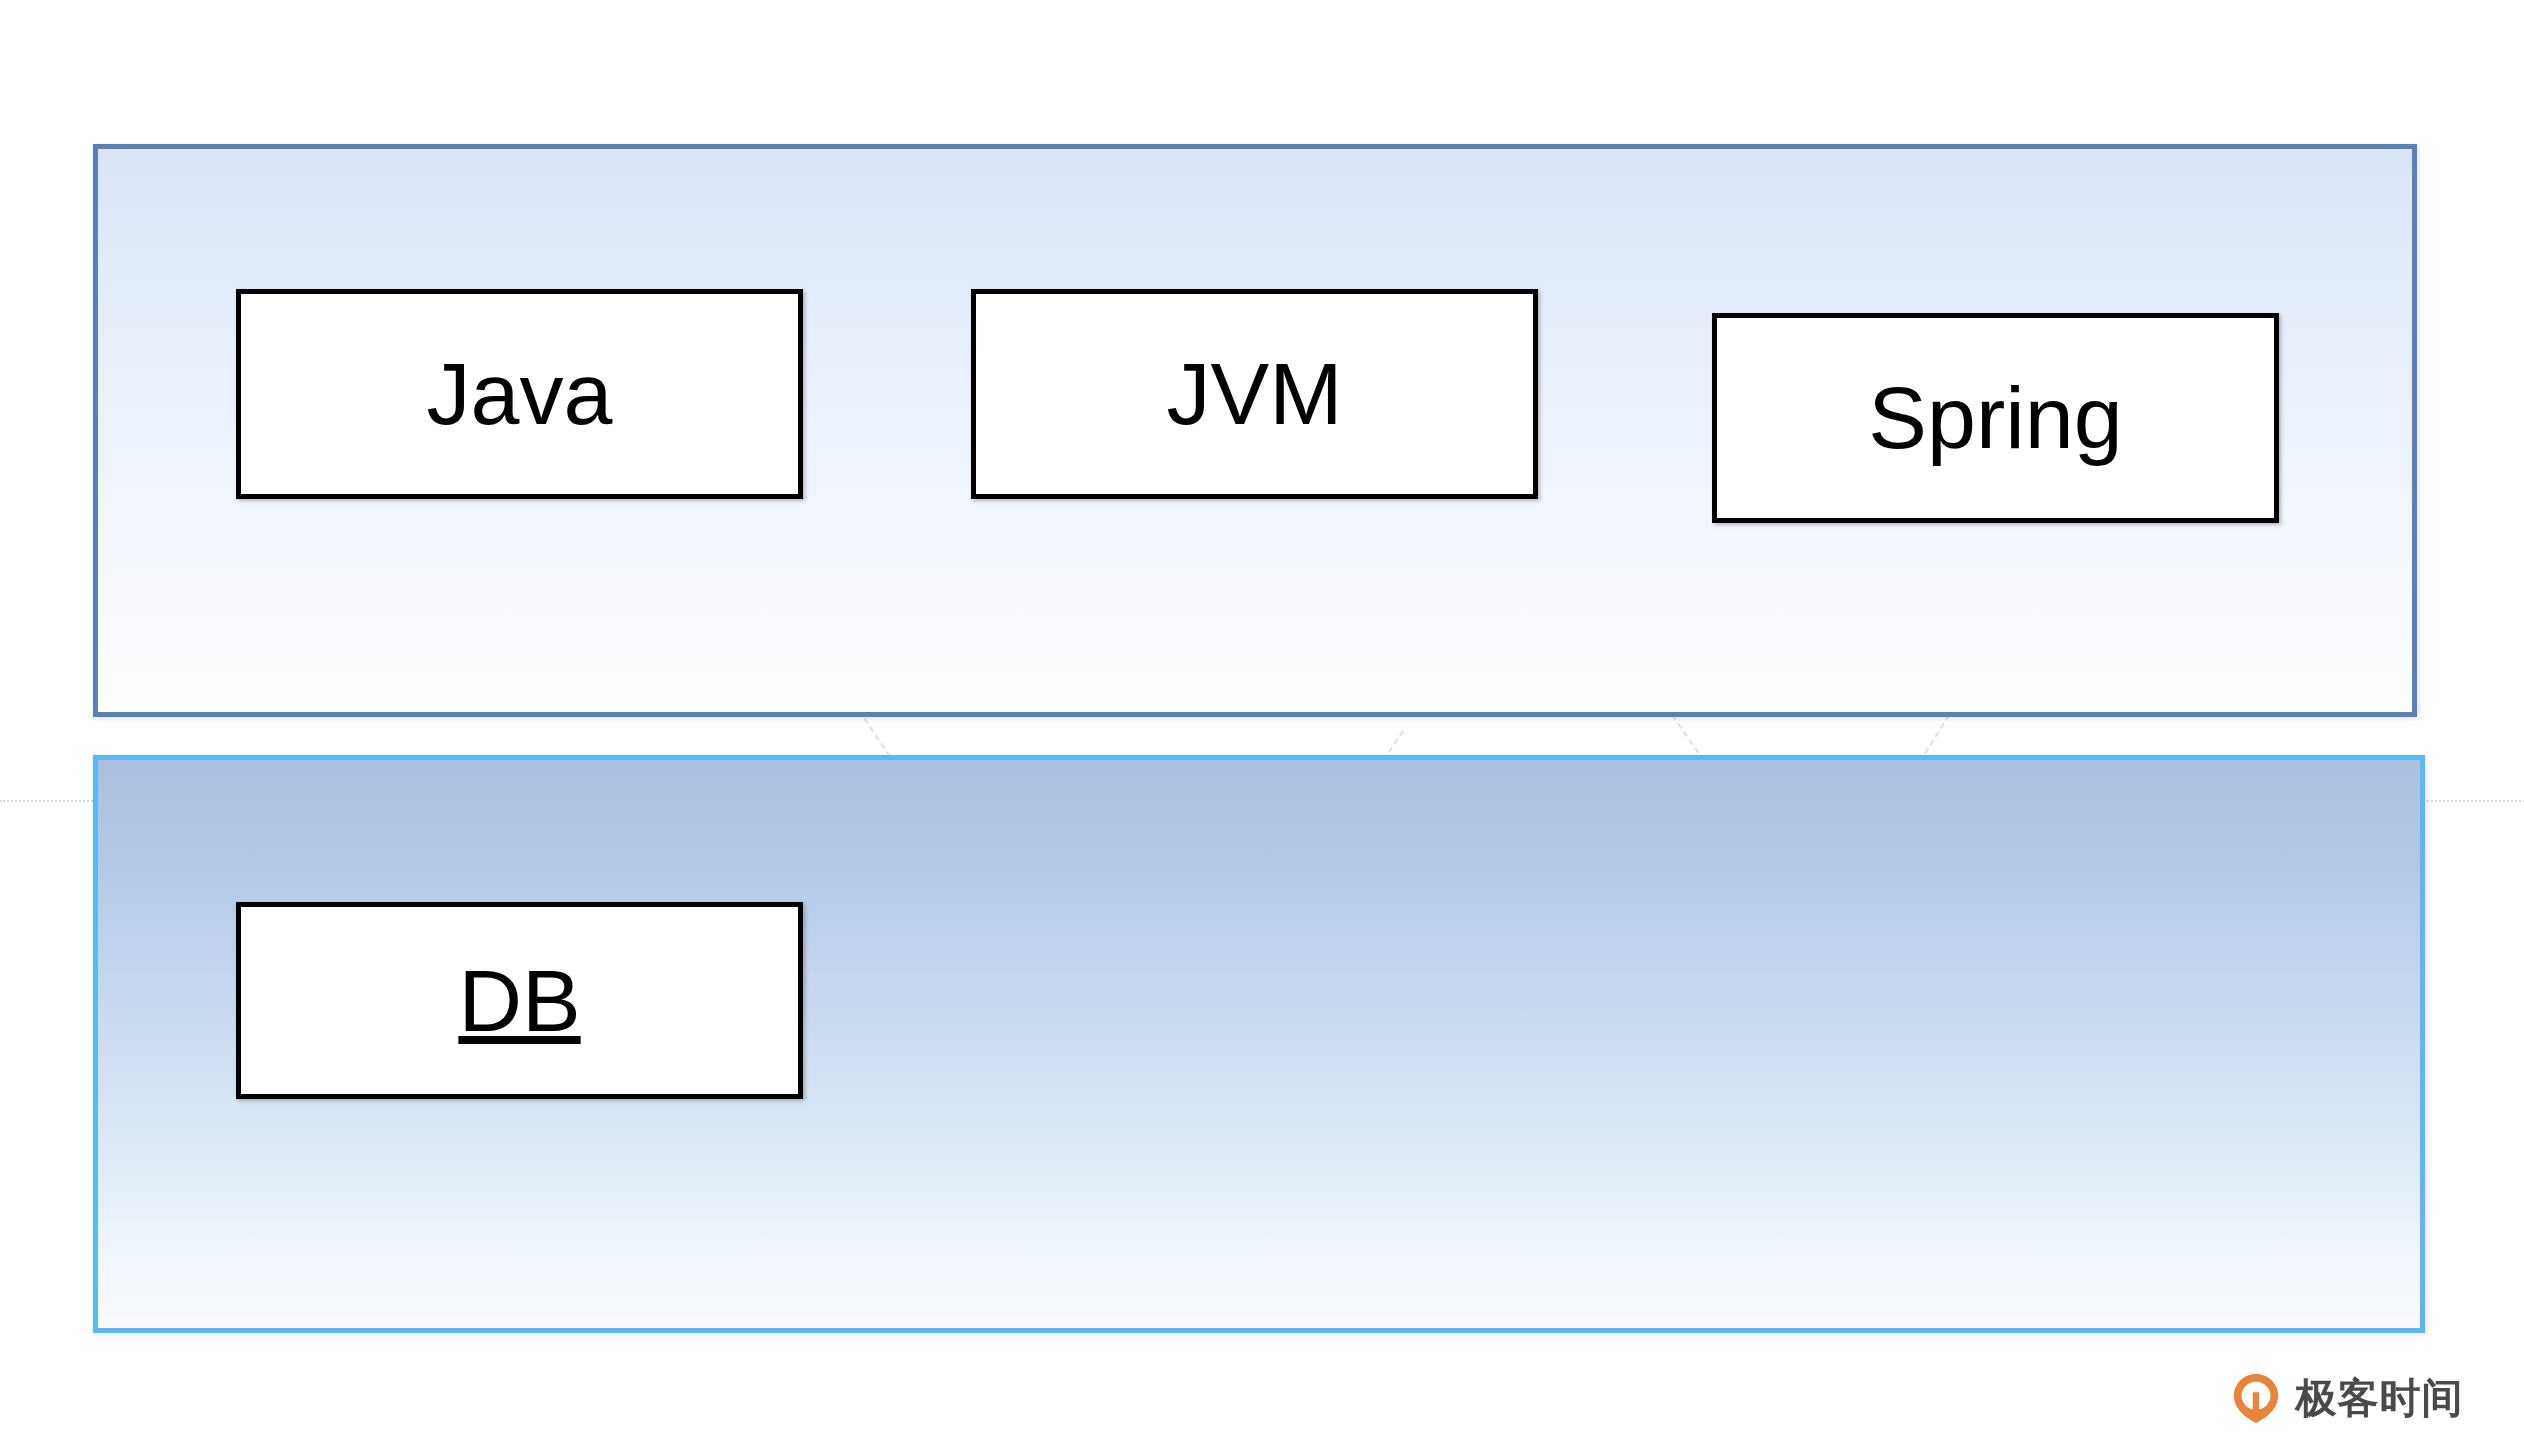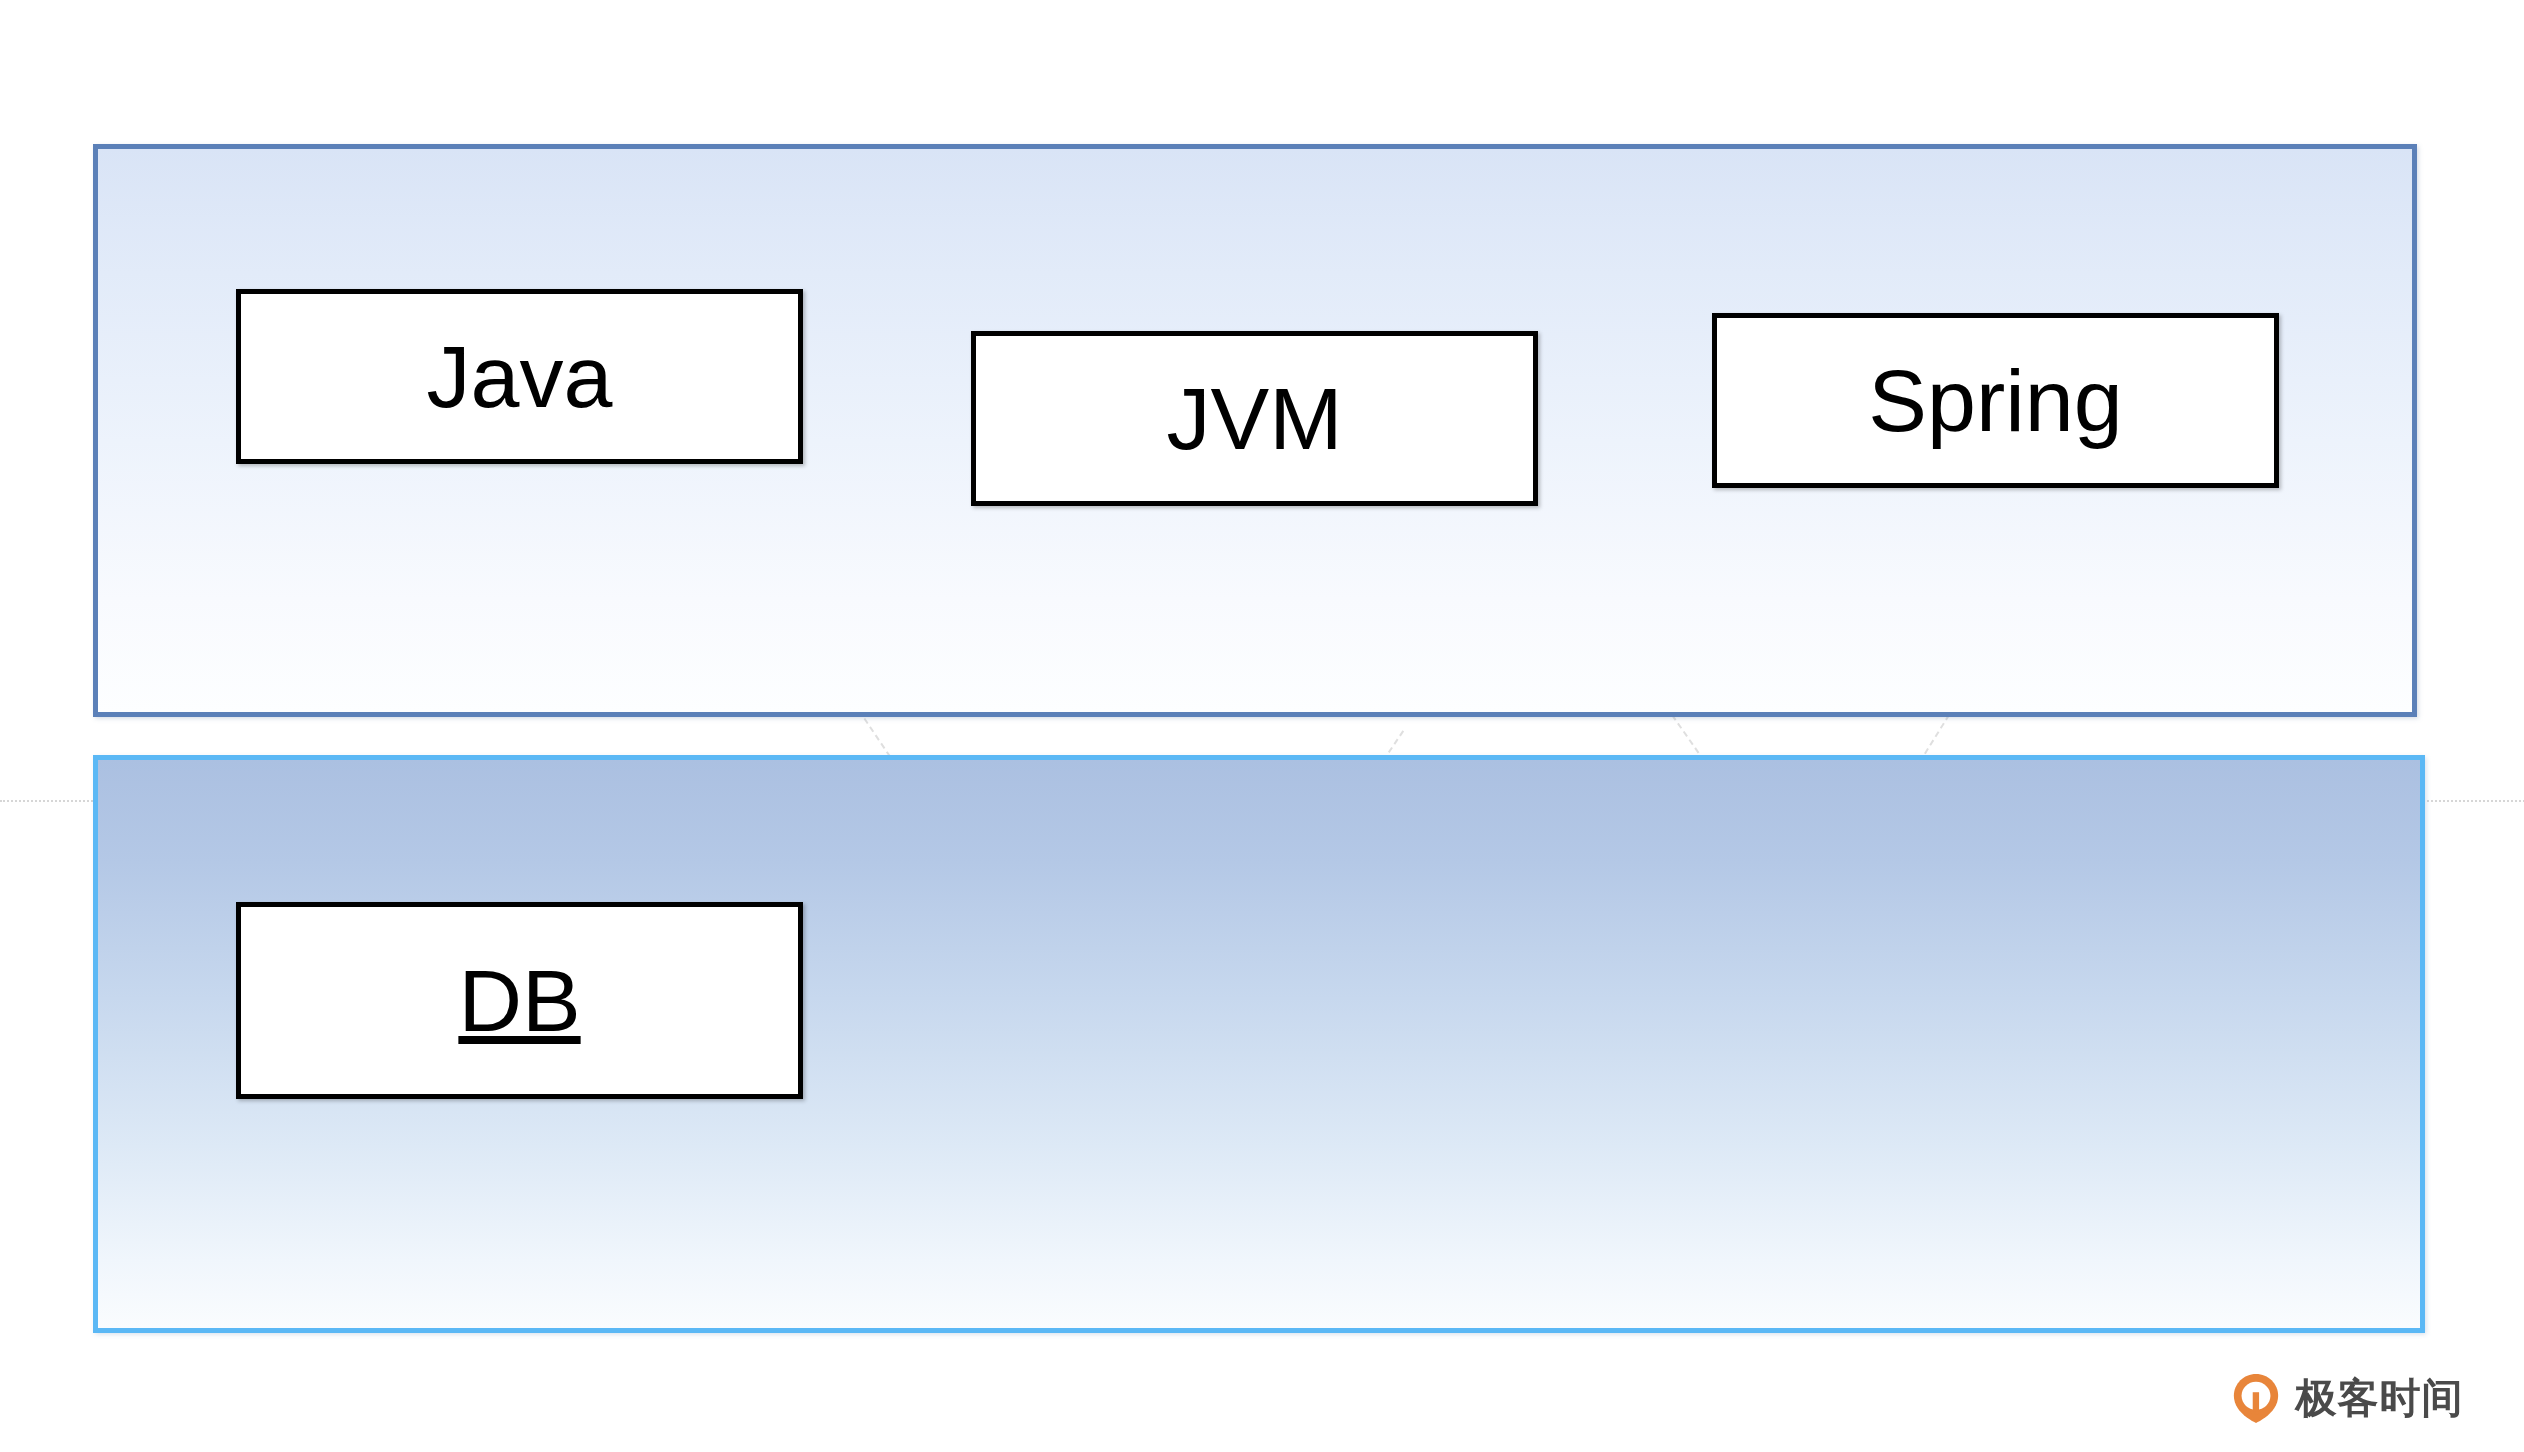--- a/index.html
+++ b/index.html
@@ -114,26 +114,26 @@
   }
   .box-label {
     font-size: 88px;
     color: #000000;
     line-height: 1;
     font-weight: normal;
     letter-spacing: 0px;
   }
 
   
-  .r1 { top: 289px; height: 175px; }
+  .r1 { top: 289px; height: 210px; }
   
   .r2 { top: 902px; height: 197px; text-decoration: underline; }
 
   .c1 { left: 236px; width: 567px; }
-  .c2 { left: 971px; width: 567px; margin-top: 42px; }
+  .c2 { left: 971px; width: 567px; }
   .c3 { left: 1712px; width: 567px; margin-top: 24px; }
 
   
   .brand {
     position: absolute;
     left: 2230px;
     top: 1372px;
     display: flex;
     align-items: center;
     gap: 13.5px;

